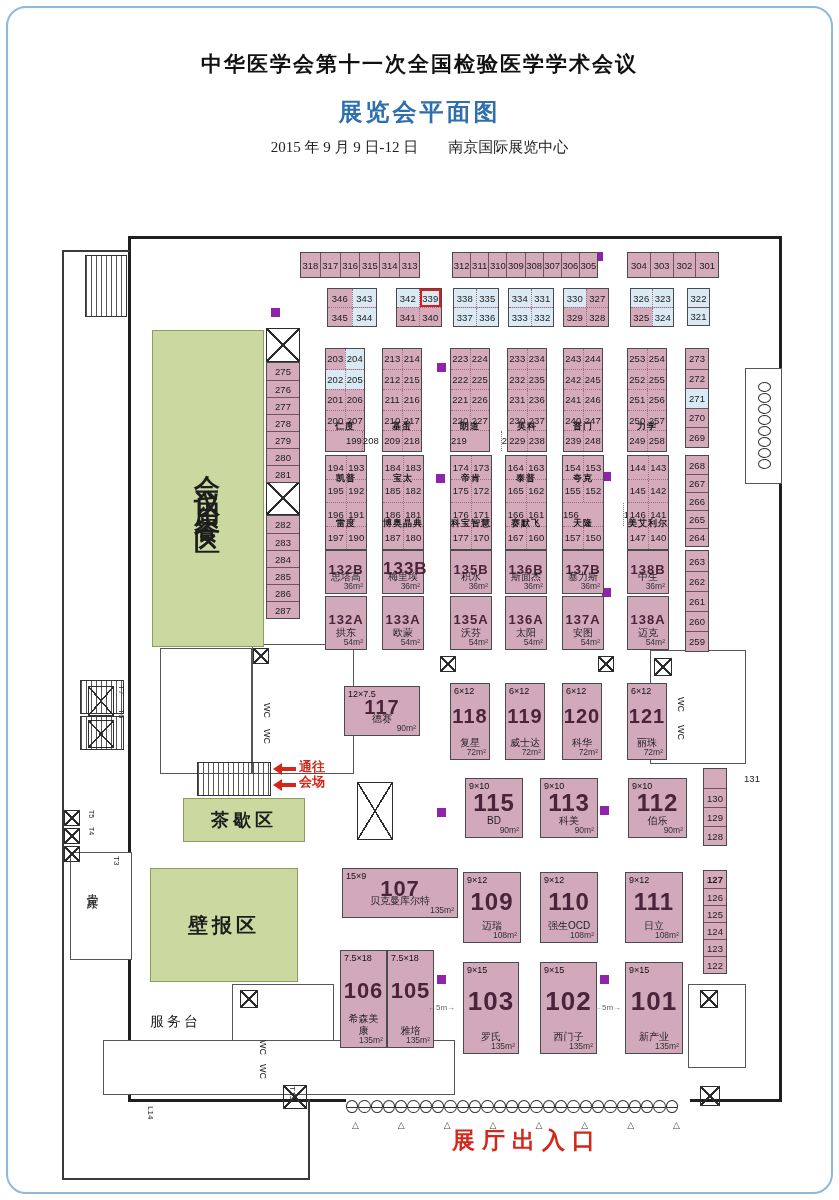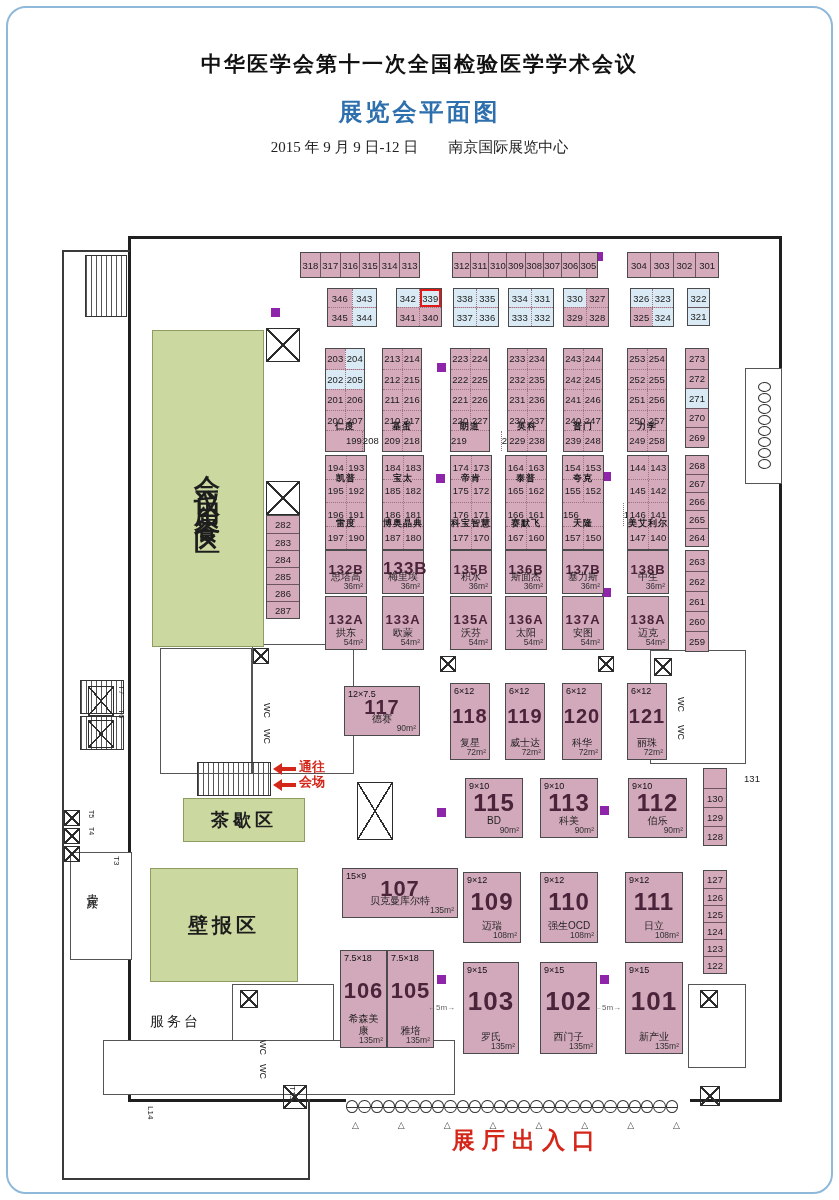--- a/index.html
+++ b/index.html
@@ -630,20 +630,29 @@
           <div class="barea">54m²</div>
         </div>
       </div>
       <div class="grp" style="left: 685px; top: 550px; width: 24px;">
         <div class="cell vc" style="height: 20px;">263</div>
         <div class="cell vc" style="height: 20px;">262</div>
         <div class="cell vc" style="height: 20px;">261</div>
         <div class="cell vc" style="height: 20px;">260</div>
         <div class="cell vc" style="height: 20px;">259</div>
       </div>
+      <div class="grp" style="left: 266px; top: 362px; width: 34px;">
+        <div class="cell vc" style="height: 17px;">275</div>
+        <div class="cell vc" style="height: 17px;">276</div>
+        <div class="cell vc" style="height: 17px;">277</div>
+        <div class="cell vc" style="height: 17px;">278</div>
+        <div class="cell vc" style="height: 17px;">279</div>
+        <div class="cell vc" style="height: 17px;">280</div>
+        <div class="cell vc" style="height: 17px;">281</div>
+      </div>
       <div class="grp" style="left: 266px; top: 515px; width: 34px;">
         <div class="cell vc" style="height: 17px;">282</div>
         <div class="cell vc" style="height: 17px;">283</div>
         <div class="cell vc" style="height: 17px;">284</div>
         <div class="cell vc" style="height: 17px;">285</div>
         <div class="cell vc" style="height: 17px;">286</div>
         <div class="cell vc" style="height: 17px;">287</div>
       </div>
       <div class="booth" style="left: 344px; top: 686px; width: 76px; height: 50px;">
         <div class="bdim">12×7.5</div>
@@ -741,21 +750,21 @@
       </div>
       <div class="booth" style="left: 625px; top: 872px; width: 58px; height: 71px;">
         <div class="bdim">9×12</div>
         <div class="bnum" style="font-size: 24px;">111</div>
         <div class="bbot">
           <div class="bname">日立</div>
           <div class="barea">108m²</div>
         </div>
       </div>
       <div class="grp" style="left: 703px; top: 870px; width: 24px;">
-        <div class="cell vc" style="height: 17px;">127</div>
+        <div class="cell vc" style="height: 17px; font-weight: bold;">127</div>
         <div class="cell vc" style="height: 17px;">126</div>
         <div class="cell vc" style="height: 17px;">125</div>
         <div class="cell vc" style="height: 17px;">124</div>
         <div class="cell vc" style="height: 17px;">123</div>
         <div class="cell vc" style="height: 17px;">122</div>
       </div>
       <div class="booth" style="left: 340px; top: 950px; width: 47px; height: 98px;">
         <div class="bdim">7.5×18</div>
         <div class="bnum" style="font-size: 22px;">106</div>
         <div class="bbot">

